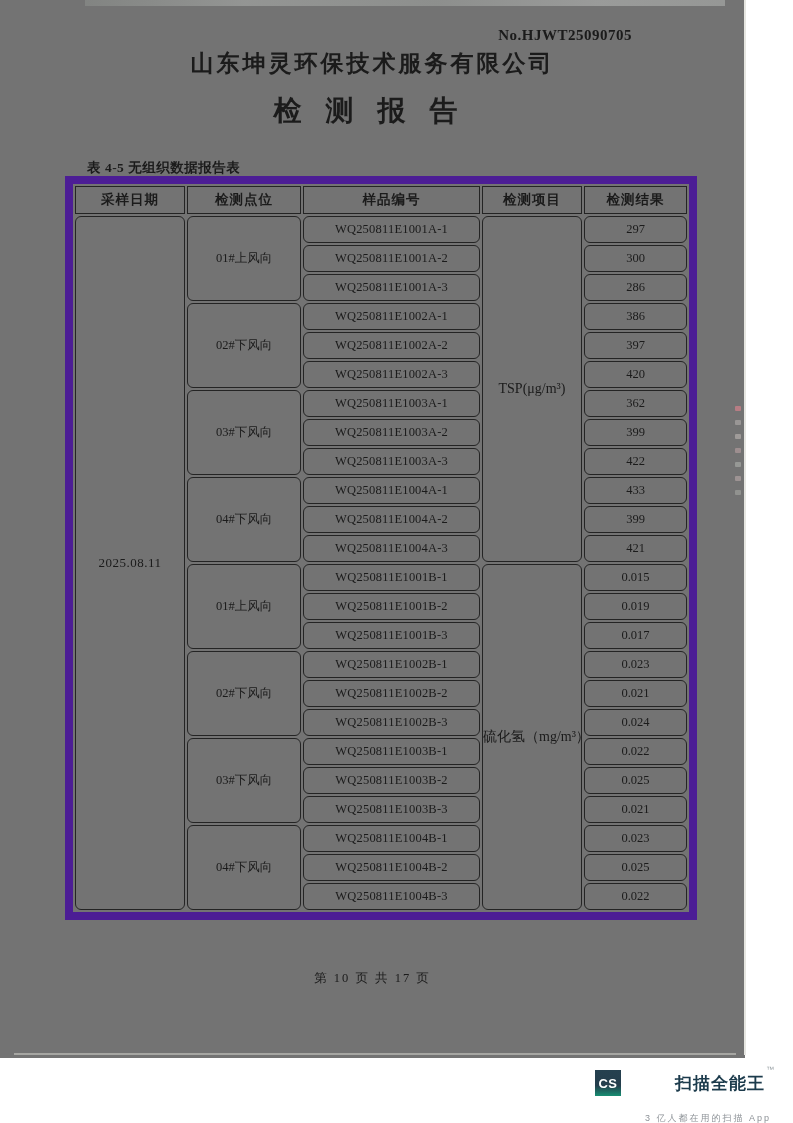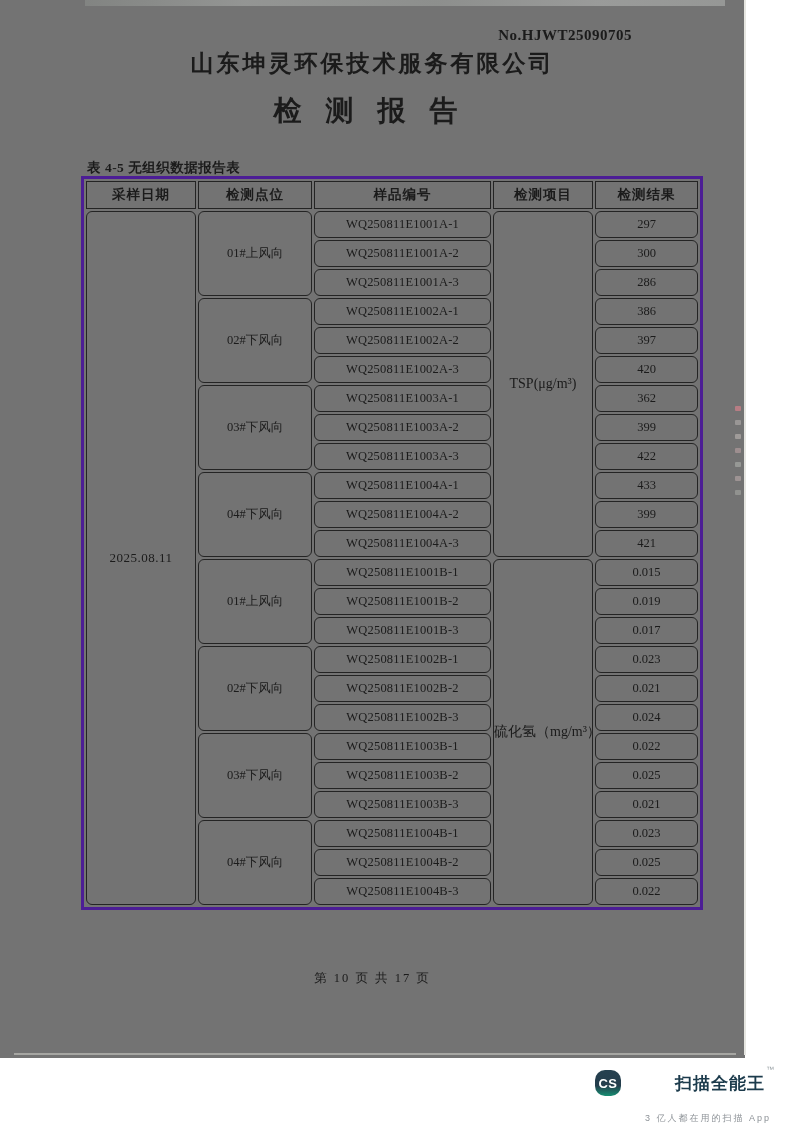--- a/index.html
+++ b/index.html
@@ -57,24 +57,24 @@
     text-align: center; font-size: 28px; font-weight: bold;
     letter-spacing: 24px; padding-left: 10px;
   }
   .table-caption {
     position: absolute; top: 147px; left: 87px;
     font-size: 13.5px; font-weight: bold; letter-spacing: .5px; margin-top: 12px;
   }
 
   
   table.doc-table {
-    position: absolute; left: 81px; top: 176px;
+    position: absolute; left: 65px; top: 176px;
     width: 620px; table-layout: fixed;
     border-collapse: separate; border-spacing: 2px;
-    border: 3px solid #4c1d95;
+    border: 8px solid #4c1d95;
   }
   .doc-table th, .doc-table td {
     border: 1px solid #242424;
     text-align: center; vertical-align: middle;
     overflow: hidden; white-space: nowrap;
   }
   .doc-table th { height: 28px; font-size: 13.5px; font-weight: bold; letter-spacing: 1px; }
   .doc-table td { height: 27px; font-size: 12.5px; border-radius: 6px; }
   .doc-table td.date { font-size: 13px; letter-spacing: .5px; }
   .doc-table td.loc  { font-size: 12.5px; }
@@ -88,21 +88,21 @@
   }
 
   
   .cs-block {
     position: absolute; right: 20px; top: 1070px;
     display: flex; flex-direction: column; align-items: flex-end;
     font-family: "Liberation Sans", "DejaVu Sans", sans-serif;
   }
   .cs-row { display: flex; align-items: center; gap: 7px; }
   .cs-icon {
-    width: 26px; height: 26px; border-radius: 10px;
+    width: 26px; height: 26px; border-radius: 0;
     background: linear-gradient(180deg, #25404f 0%, #243d4c 60%, #178e72 100%);
     color: #ffffff; font-weight: bold; font-size: 13px;
     display: flex; align-items: center; justify-content: center;
     letter-spacing: .5px;
   }
   .cs-brand { font-size: 17px; font-weight: bold; color: #1c3b4c; letter-spacing: 1px; margin-left: 47px; }
   .cs-tm { font-size: 8px; color: #9aa2a6; vertical-align: top; position: relative; top: -7px; left: 1px; font-weight: normal; }
   .cs-tagline { margin-top: 16px; font-size: 9px; color: #8d9297; letter-spacing: 2px; padding-right: 2px; text-align: right; }
 </style>
 </head>

